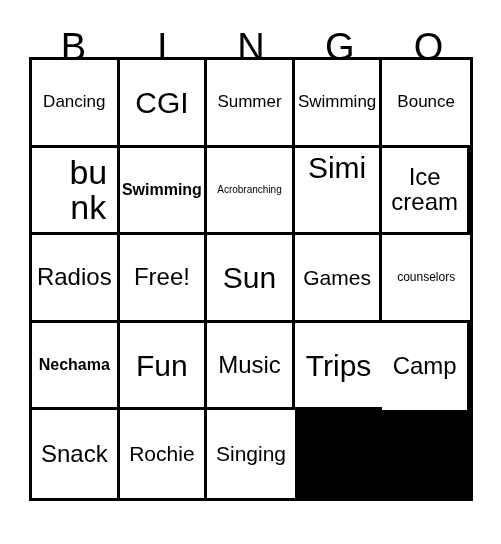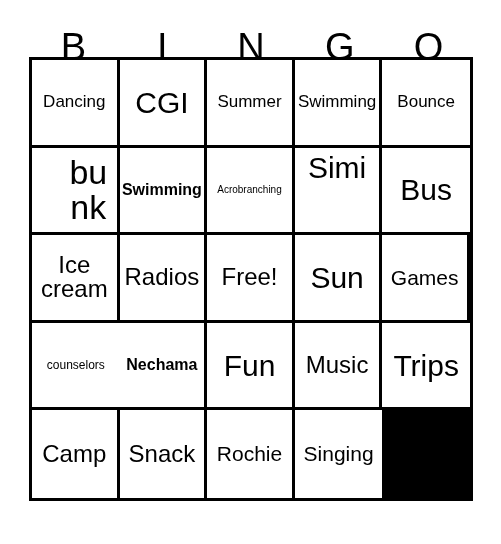--- a/index.html
+++ b/index.html
@@ -126,23 +126,20 @@
       </div>
       <div class="cell">
         <span class="cell-text fs-s">Swimming</span>
       </div>
       <div class="cell">
         <span class="cell-text fs-xxs">Acrobranching</span>
       </div>
       <div class="cell align-top">
         <span class="cell-text fs-xxl">Simi</span>
       </div>
-      <div class="cell col-last">
-        <span class="cell-text fs-xxl">Bus</span>
-      </div>
       <div class="cell">
         <span class="cell-text fs-xl">Ice cream</span>
       </div>
       <div class="cell">
         <span class="cell-text fs-xl">Radios</span>
       </div>
       <div class="cell">
         <span class="cell-text fs-xl">Free!</span>
       </div>
       <div class="cell">

